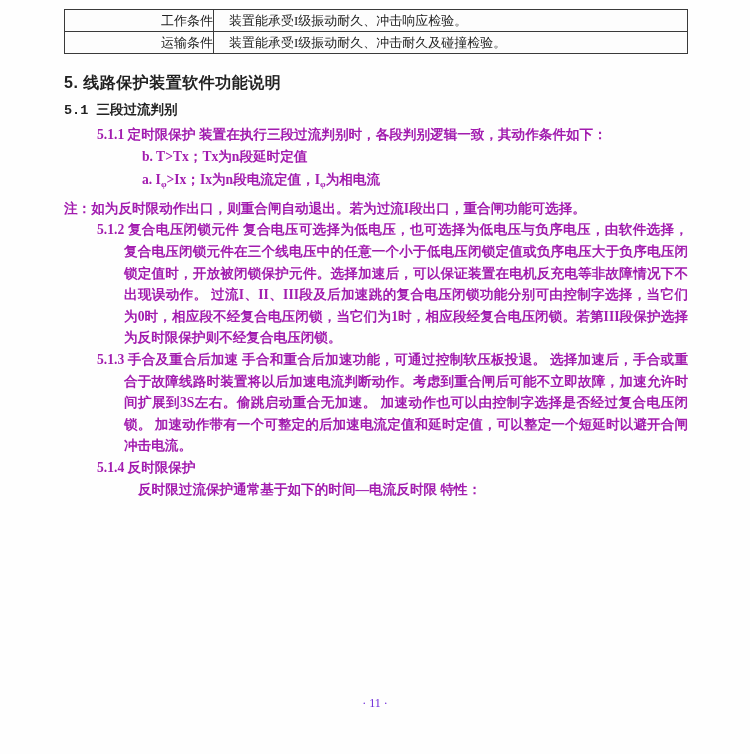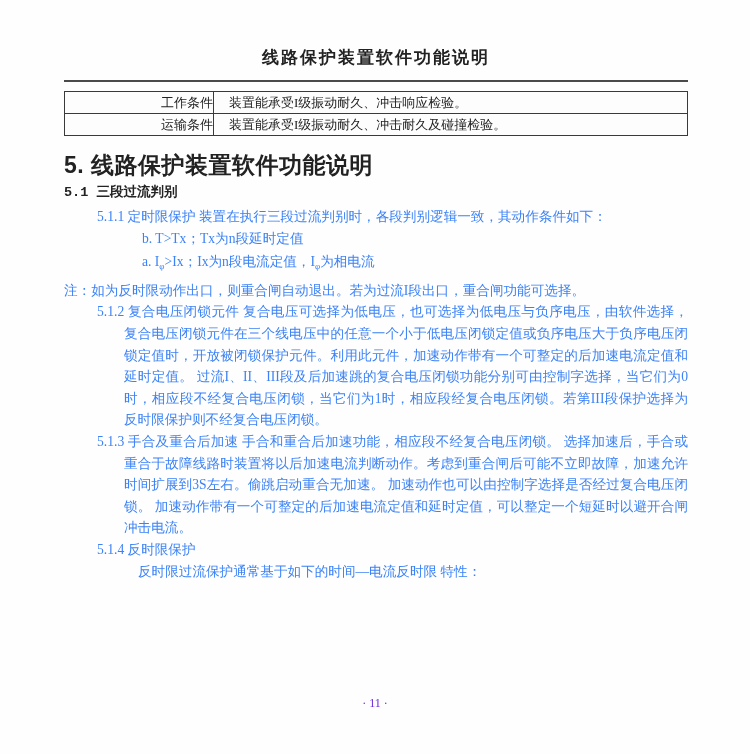--- a/index.html
+++ b/index.html
@@ -38,30 +38,30 @@
   table.mech td {
     border: 1.5px solid #3a3a3a; height: 21px;
     padding: 0; line-height: 21px;
   }
   table.mech td.lbl { width: 110px; text-align: right; padding-left: 38px; }
   table.mech td.val { padding-left: 15px; }
 
   
   .h5 {
     font-family: "Liberation Sans", sans-serif;
-    font-weight: 700; font-size: 23px; color: #222;
+    font-weight: 700; font-size: 16px; color: #222;
     margin-top: 17px; line-height: 24px; letter-spacing: 0.5px;
   }
   .h51 {
     font-family: Liberation Mono, monospace;
     font-weight: 700; font-size: 13.5px; color: #222;
     margin-top: 7px; line-height: 18px;
   }
 
-  .body-text { font-size: 13.6px; line-height: 21.6px; color: #3b82f6; }
+  .body-text { font-size: 13.6px; line-height: 21.6px; color: #a21caf; font-weight: bold; }
   p { margin: 0; }
   .p-lead { margin-top: 4px; padding-left: 33px; }
   .cond { padding-left: 78px; }
   .cond-a { margin-top: 2px; }
   .note { margin-top: 2px; }
   .hang { padding-left: 60px; text-indent: -27px; text-align: justify; }
   .h514 { padding-left: 33px; }
   .p514-intro { padding-left: 74px; }
   .formula { padding-left: 101px; letter-spacing: 0.5px; }
 
@@ -73,24 +73,20 @@
     text-align: center; font-size: 12px; color: #6d28d9;
     font-family: "Liberation Serif", serif;
   }
 </style>
 </head>
 <body>
 
 <div class="page">
   <div class="content">
 
-    <div class="doc-header">
-      <div class="doc-title">线路保护装置软件功能说明</div>
-      <hr class="header-rule">
-    </div>
 
 
     <table class="mech">
       <tbody>
         <tr>
           <td class="lbl">工作条件</td>
           <td class="val">装置能承受I级振动耐久、冲击响应检验。</td>
         </tr>
         <tr>
           <td class="lbl">运输条件</td>
@@ -105,23 +101,23 @@
     <div class="body-text">
 
       <p class="p-lead">5.1.1 定时限保护 装置在执行三段过流判别时，各段判别逻辑一致，其动作条件如下：</p>
 
       <p class="cond">b. T&gt;Tx；Tx为n段延时定值</p>
 
       <p class="cond cond-a"><span>a. I</span><sub class="ssub">φ</sub><span>&gt;Ix；Ix为n段电流定值，I</span><sub class="ssub">φ</sub><span>为相电流</span></p>
 
       <p class="note">注：如为反时限动作出口，则重合闸自动退出。若为过流I段出口，重合闸功能可选择。</p>
 
-      <p class="hang">5.1.2 复合电压闭锁元件 复合电压可选择为低电压，也可选择为低电压与负序电压，由软件选择，复合电压闭锁元件在三个线电压中的任意一个小于低电压闭锁定值或负序电压大于负序电压闭锁定值时，开放被闭锁保护元件。利用此元件，加速动作带有一个可整定的后加速电流定值和延时定值。 过流I、II、III段及后加速跳的复合电压闭锁功能分别可由控制字选择，当它们为0时，相应段不经复合电压闭锁，当它们为1时，相应段经复合电压闭锁。若第III段保护选择为反时限保护则不经复合电压闭锁。</p>
+      <p class="hang">5.1.2 复合电压闭锁元件 复合电压可选择为低电压，也可选择为低电压与负序电压，由软件选择，复合电压闭锁元件在三个线电压中的任意一个小于低电压闭锁定值或负序电压大于负序电压闭锁定值时，开放被闭锁保护元件。选择加速后，可以保证装置在电机反充电等非故障情况下不出现误动作。 过流I、II、III段及后加速跳的复合电压闭锁功能分别可由控制字选择，当它们为0时，相应段不经复合电压闭锁，当它们为1时，相应段经复合电压闭锁。若第III段保护选择为反时限保护则不经复合电压闭锁。</p>
 
-      <p class="hang">5.1.3 手合及重合后加速 手合和重合后加速功能，相应段不经复合电压闭锁。 选择加速后，手合或重合于故障线路时装置将以后加速电流判断动作。考虑到重合闸后可能不立即故障，加速允许时间扩展到3S左右。偷跳启动重合无加速。 加速动作也可以由控制字选择是否经过复合电压闭锁。 加速动作带有一个可整定的后加速电流定值和延时定值，可以整定一个短延时以避开合闸冲击电流。</p>
+      <p class="hang">5.1.3 手合及重合后加速 手合和重合后加速功能，可通过控制软压板投退。 选择加速后，手合或重合于故障线路时装置将以后加速电流判断动作。考虑到重合闸后可能不立即故障，加速允许时间扩展到3S左右。偷跳启动重合无加速。 加速动作也可以由控制字选择是否经过复合电压闭锁。 加速动作带有一个可整定的后加速电流定值和延时定值，可以整定一个短延时以避开合闸冲击电流。</p>
 
       <p class="h514">5.1.4 反时限保护</p>
 
       <p class="p514-intro">反时限过流保护通常基于如下的时间—电流反时限 特性：</p>
 
 
     </div>
   </div>
 
   <div class="page-number">· 11 ·</div>

